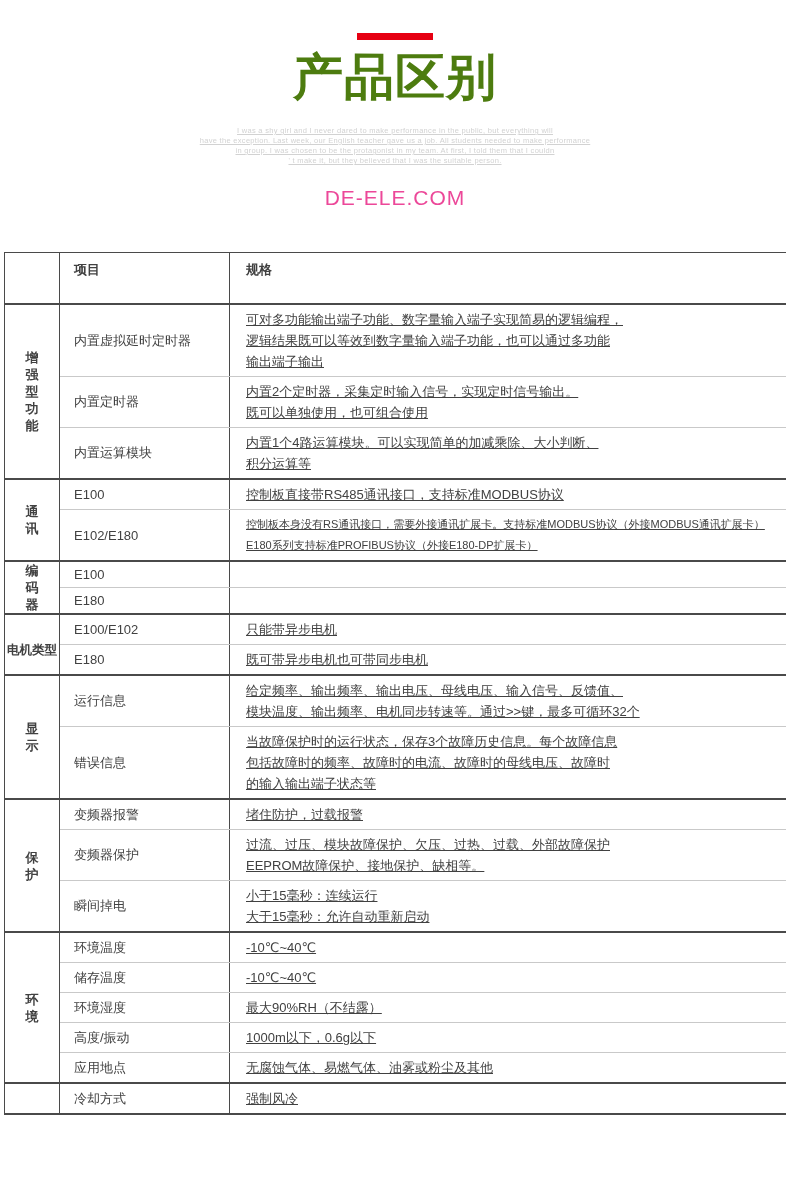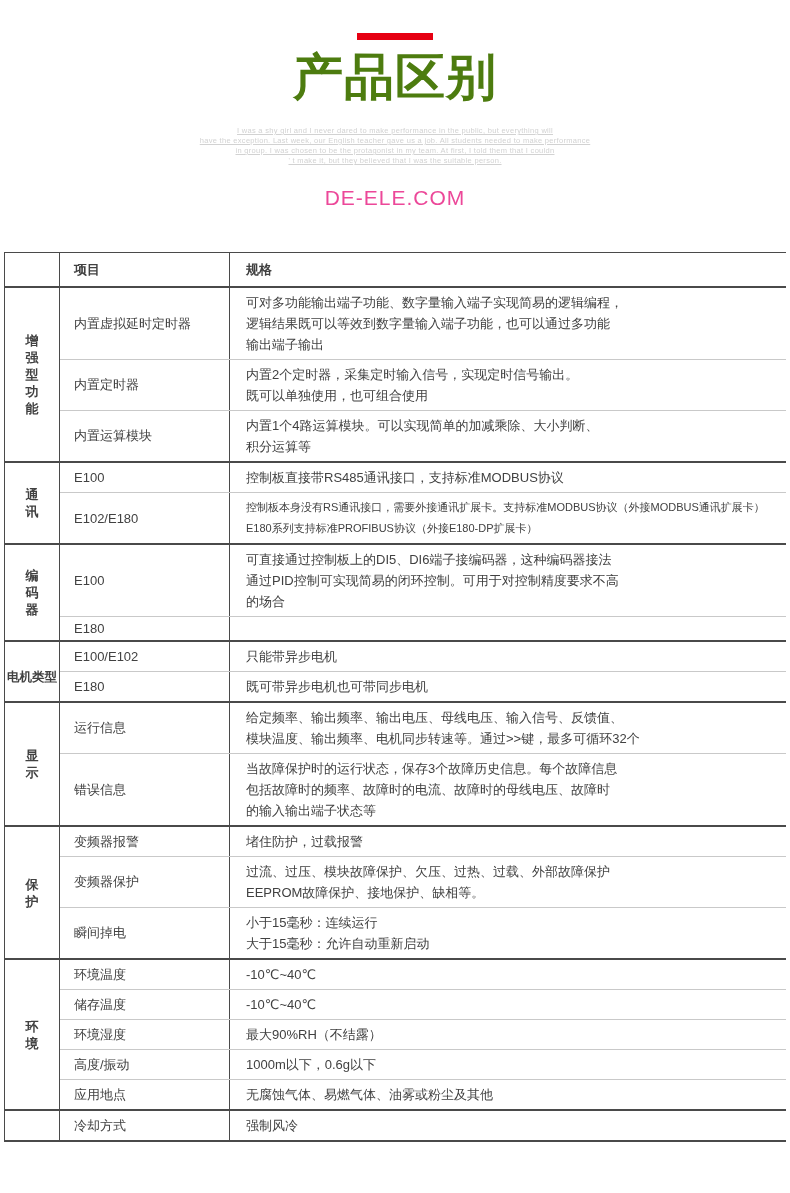--- a/index.html
+++ b/index.html
@@ -32,21 +32,21 @@
   
   .spec-table {
     margin:42px 4px 0;
     border-top:1px solid #4a4a4a;
     border-left:1px solid #4a4a4a;
     border-bottom:2px solid #4a4a4a;
     font-size:13px; color:#414141;
   }
   .thead { display:flex; border-bottom:2px solid #4a4a4a; font-weight:bold; }
   .thead .cat-cell { min-height:32px; }
-  .thead .item-cell, .thead .spec-cell { padding-top:8px; padding-bottom:7px; align-items:flex-start; }
+  .thead .item-cell, .thead .spec-cell { padding-top:8px; padding-bottom:24px; align-items:flex-start; }
 
   .section { display:flex; }
   .section + .section { border-top:2px solid #4a4a4a; }
 
   .cat-cell {
     flex:0 0 55px; width:55px;
     border-right:1px solid #4a4a4a;
     display:flex; align-items:center; justify-content:center;
     font-weight:bold; text-align:center;
   }
@@ -60,21 +60,21 @@
   .item-cell {
     flex:0 0 170px; width:170px;
     border-right:1px solid #4a4a4a;
     display:flex; align-items:center;
     padding:4px 6px 4px 14px;
   }
   .spec-cell {
     flex:1; display:flex; align-items:center;
     padding:4px 10px 4px 16px;
   }
-  .spec-text { white-space:pre-line; line-height:21px; }
+  .spec-text { white-space:pre-line; line-height:21px;text-decoration:underline; }
   .row.small .spec-text { font-size:11px; line-height:21px; }
 </style>
 </head>
 <body>
 
 <div class="page">
 
   <div class="hero">
     <div class="red-bar"></div>
     <h1 class="title">产品区别</h1>
@@ -148,25 +148,20 @@
         </div>
         <div class="section">
           <div class="cat-cell">
             <span class="cat-label">编
 码
 器</span>
           </div>
           <div class="rows">
             <div class="row">
               <div class="item-cell">E100</div>
-              <div class="spec-cell">
-                <span class="spec-text">可直接通过控制板上的DI5、DI6端子接编码器，这种编码器接法
-通过PID控制可实现简易的闭环控制。可用于对控制精度要求不高
-的场合</span>
-              </div>
             </div>
             <div class="row">
               <div class="item-cell">E180</div>
             </div>
           </div>
         </div>
         <div class="section">
           <div class="cat-cell">
             <span class="cat-label horizontal">电机类型</span>
           </div>

